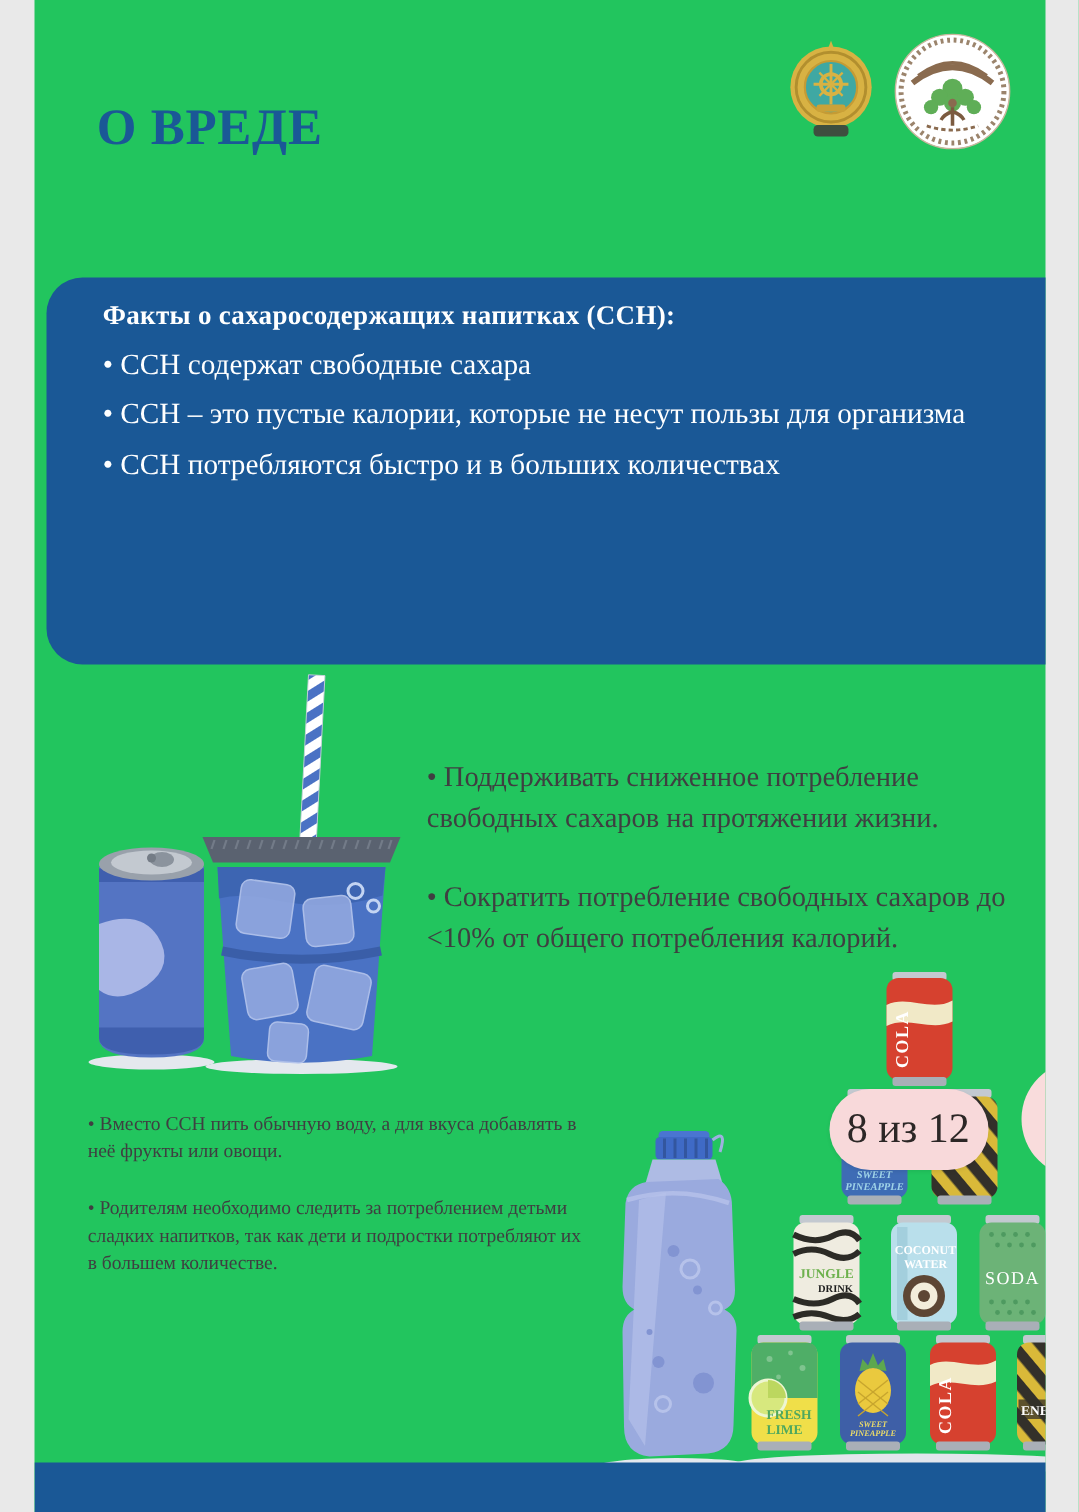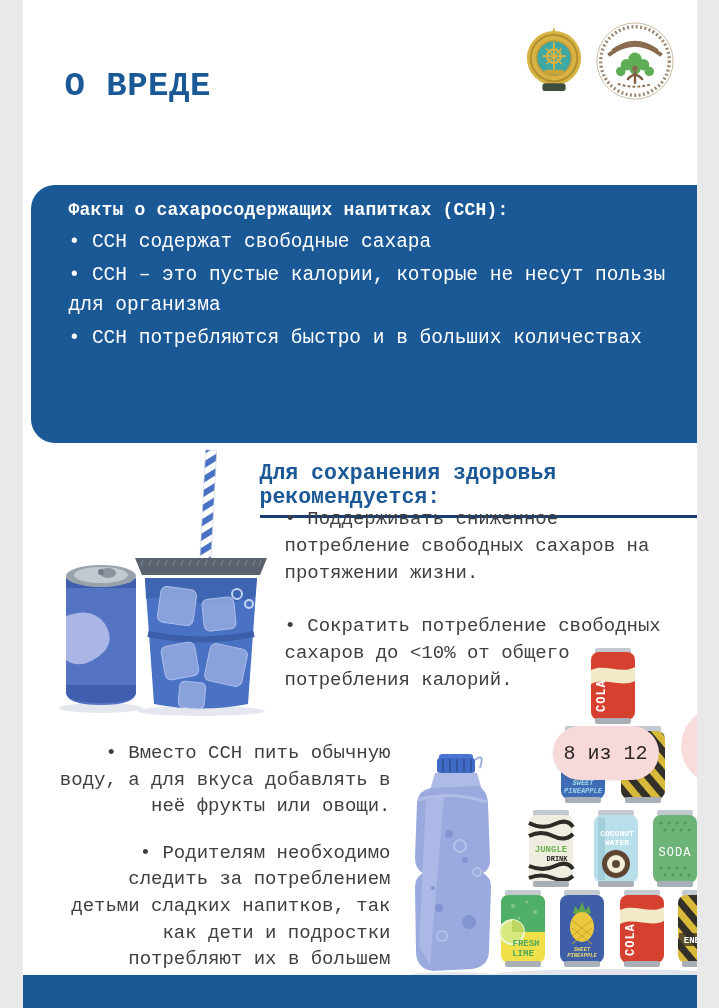--- a/index.html
+++ b/index.html
@@ -1,20 +1,20 @@
 <!DOCTYPE html>
 <html><head>
 <meta charset="utf-8">
 <style>
   html,body{margin:0;padding:0;background:#e9e9e9;}
   *{box-sizing:border-box;}
   .page{
     position:relative;width:674px;height:1008px;margin:0 auto;
-    background:#ffffff;overflow:hidden;
-    font-family:Liberation Mono, monospace;color:#3f3f41;
+    background:#22c55e;overflow:hidden;
+    font-family:Liberation Serif, serif;color:#3f3f41;
   }
   .abs{position:absolute;}
   
   .title{
     left:42px;top:64px;width:640px;
     color:#1a5896;font-weight:700;font-size:34px;line-height:1.32;
     letter-spacing:0.5px;
   }
   .logos{right:22px;top:20px;display:flex;gap:10px;align-items:center;}
   
@@ -30,26 +30,26 @@
   
   .rec-heading{
     left:237px;top:461px;
     color:#1a5896;font-weight:700;font-size:21.5px;
     border-bottom:3px solid #1c3e6e;padding-bottom:6px;
   }
   .rec-col{left:262px;top:506px;width:400px;}
   .rec-col p{margin:0 12px 26px 0;font-size:19px;line-height:1.42;color:#3f3f41;}
   .rec-col p.narrow{max-width:270px;}
   .left-col{left:36px;top:740px;width:332px;}
-  .left-col p{margin:0 0 20px 0;font-size:19px;line-height:1.4;color:#3f3f41;text-align:right;}
+  .left-col p{margin:0 0 20px 0;font-size:13px;line-height:1.4;color:#3f3f41;}
   
   .pager-pill{
     left:530px;top:726px;width:106px;height:54px;border-radius:27px;
     background:#f8d9da;display:flex;align-items:center;justify-content:center;
-    font-size:20px;color:#2c2726;z-index:10;
+    font-size:28px;color:#2c2726;z-index:10;
     box-shadow:0 1px 3px rgba(0,0,0,0.08);
   }
   .pager-scroll{
     left:658px;top:707px;width:78px;height:78px;border-radius:50%;
     background:#f9dcdc;z-index:10;display:flex;align-items:center;justify-content:center;
   }
   
   .footer-bar{left:0;bottom:0;width:719px;height:33px;background:#1a5896;z-index:6;}
   svg{display:block;}
 </style>
@@ -94,21 +94,20 @@
     <div>О ВРЕДЕ</div>
   </div>
 
   <div class="abs facts-card">
     <h2>Факты о сахаросодержащих напитках (ССН):</h2>
     <p>• ССН содержат свободные сахара</p>
     <p>• ССН – это пустые калории, которые не несут пользы для организма</p>
     <p>• ССН потребляются быстро и в больших количествах</p>
   </div>
 
-  <div class="abs rec-heading">Для сохранения здоровья рекомендуется:</div>
 
   <div class="abs rec-col">
     <p>• Поддерживать сниженное потребление свободных сахаров на протяжении жизни.</p>
     <p>• Сократить потребление свободных сахаров до &lt;10% от общего потребления калорий.</p>
   </div>
 
   <div class="abs left-col">
     <p>• Вместо ССН пить обычную воду, а для вкуса добавлять в неё фрукты или овощи.</p>
     <p>• Родителям необходимо следить за потреблением детьми сладких напитков, так как дети и подростки потребляют их в большем количестве.</p>
   </div>

